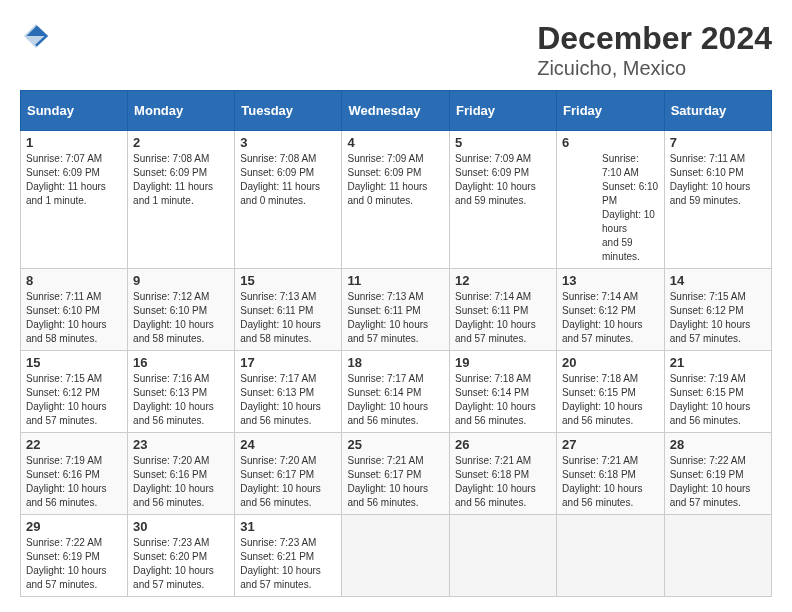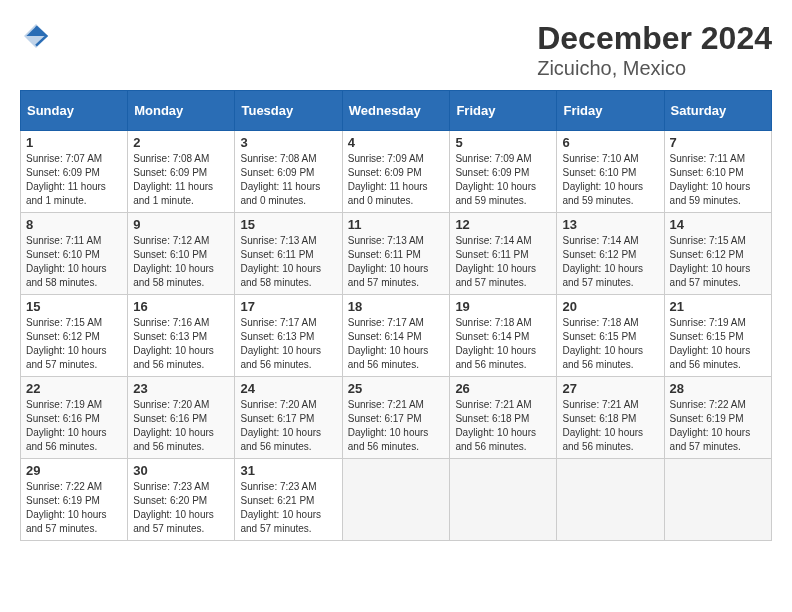--- a/index.html
+++ b/index.html
@@ -147,21 +147,21 @@
         </td>
         <td>
           <span class="day-number">5</span>
           <div class="day-info" style="white-space: pre-line;">Sunrise: 7:09 AM
 Sunset: 6:09 PM
 Daylight: 10 hours
 and 59 minutes.</div>
         </td>
         <td>
           <span class="day-number">6</span>
-          <div class="day-info" style="white-space: pre-line;">Sunrise: 7:10 AM
+          <div class="day-info" style="white-space: pre-line; margin-left: 40px;">Sunrise: 7:10 AM
 Sunset: 6:10 PM
 Daylight: 10 hours
 and 59 minutes.</div>
         </td>
         <td>
           <span class="day-number">7</span>
           <div class="day-info" style="white-space: pre-line;">Sunrise: 7:11 AM
 Sunset: 6:10 PM
 Daylight: 10 hours
 and 59 minutes.</div>

